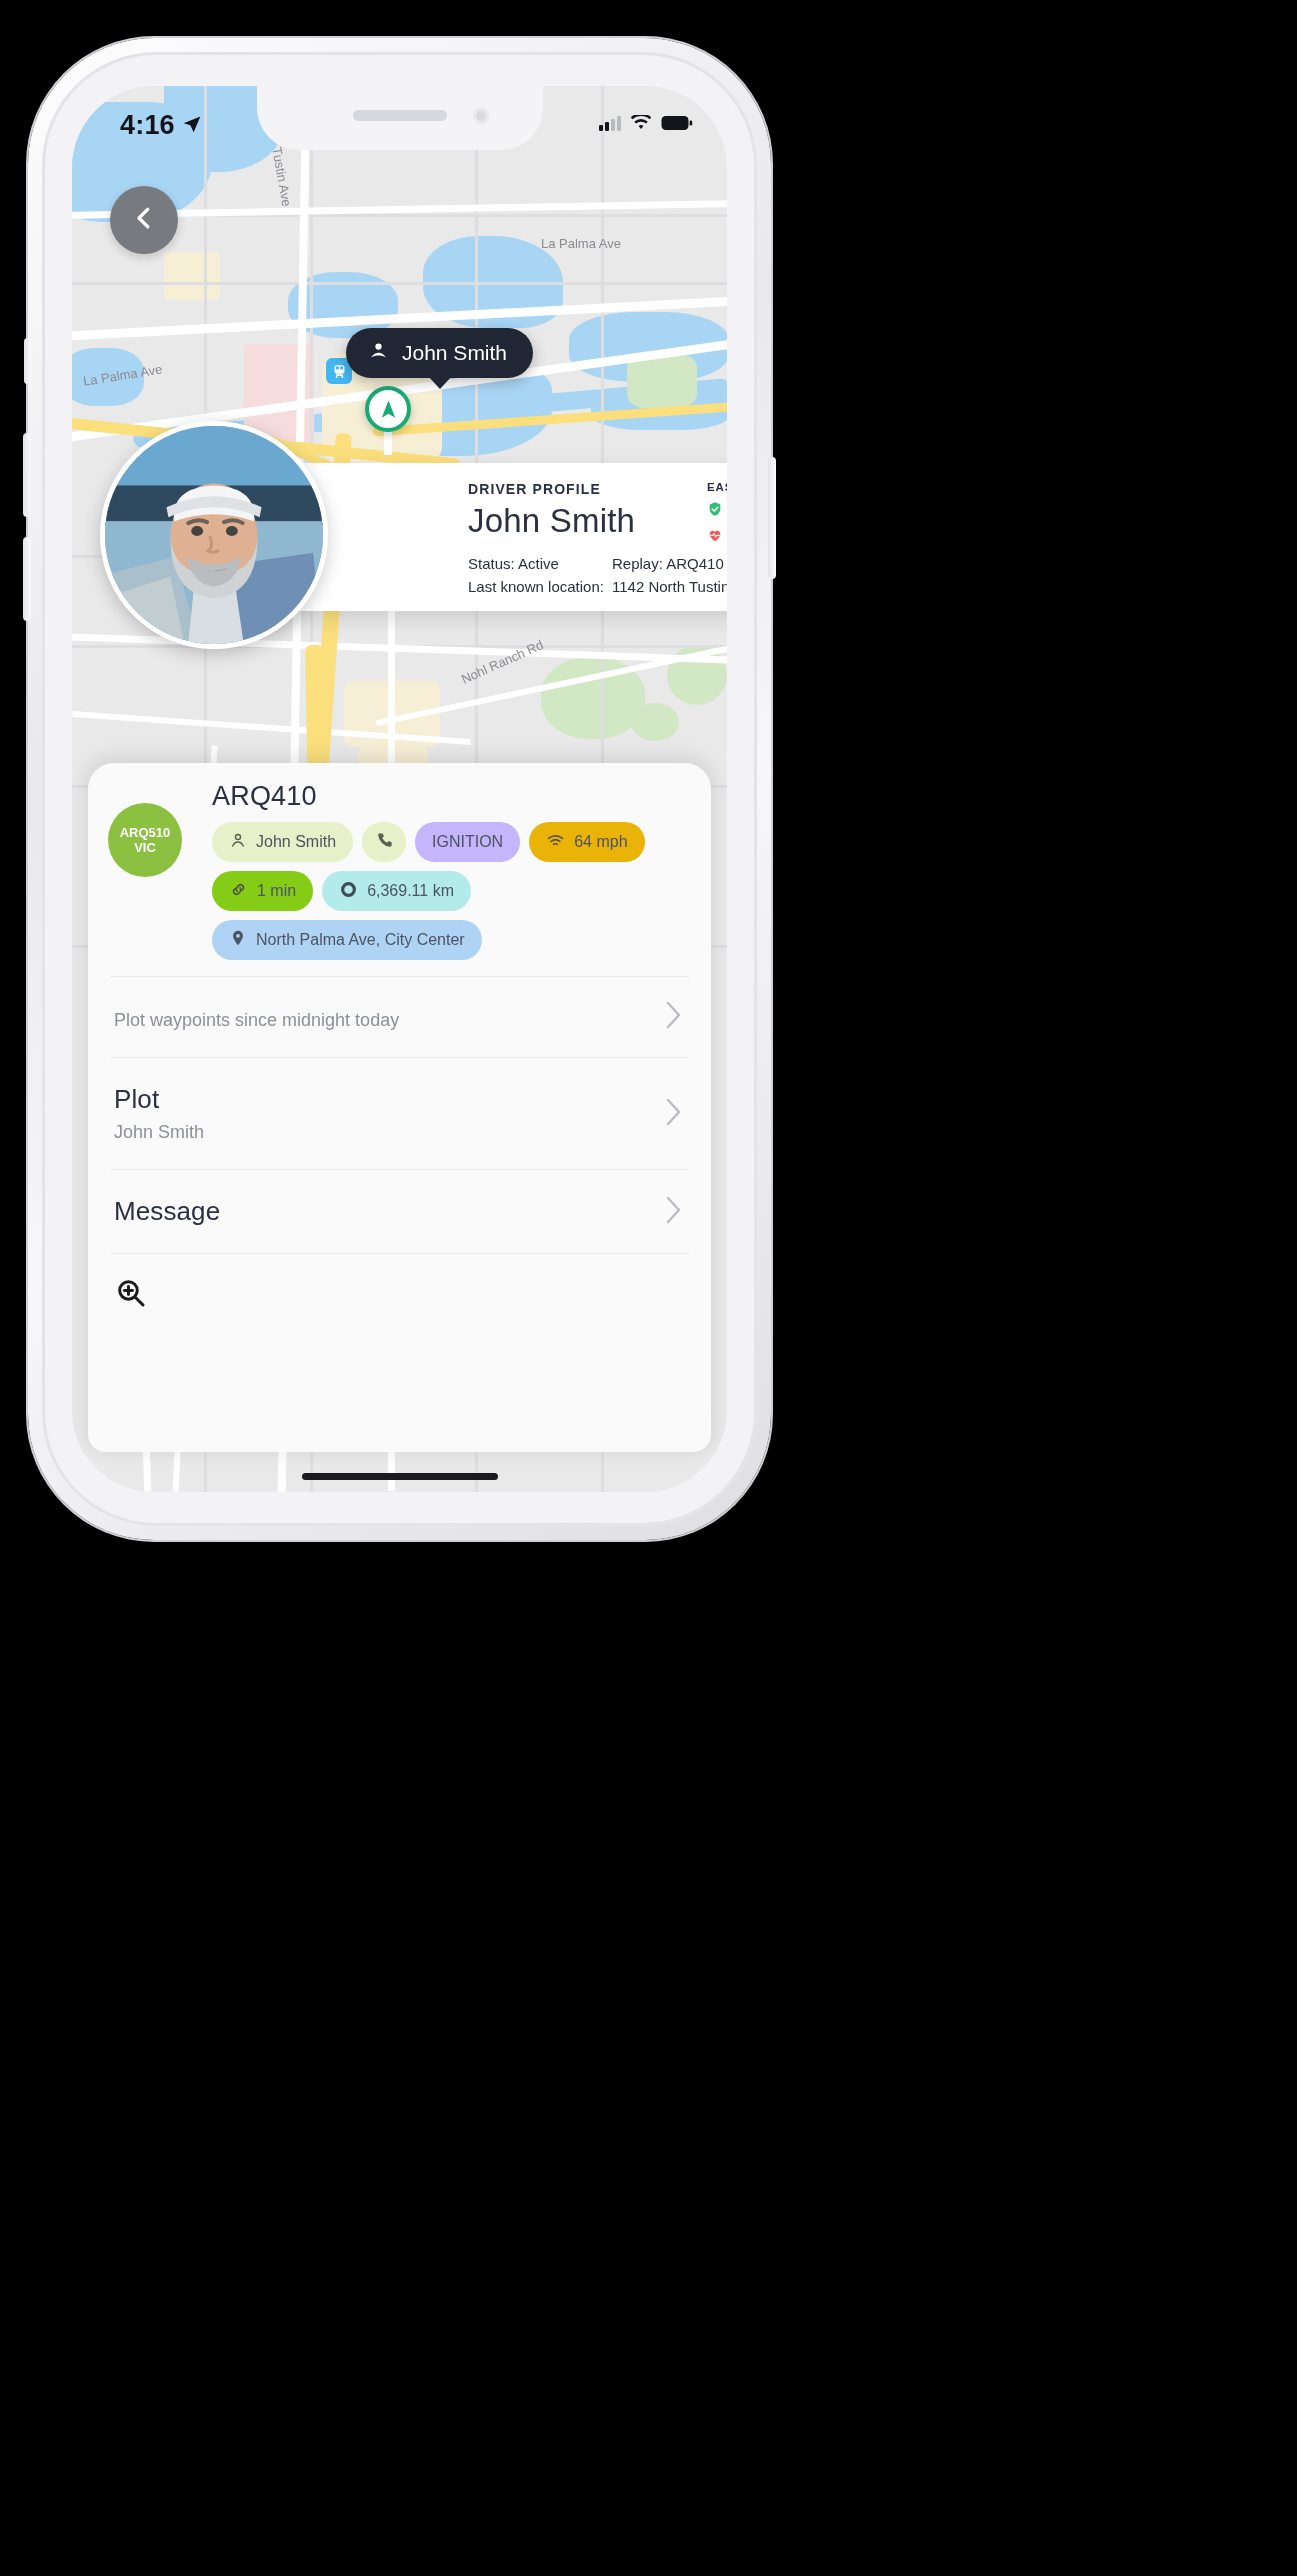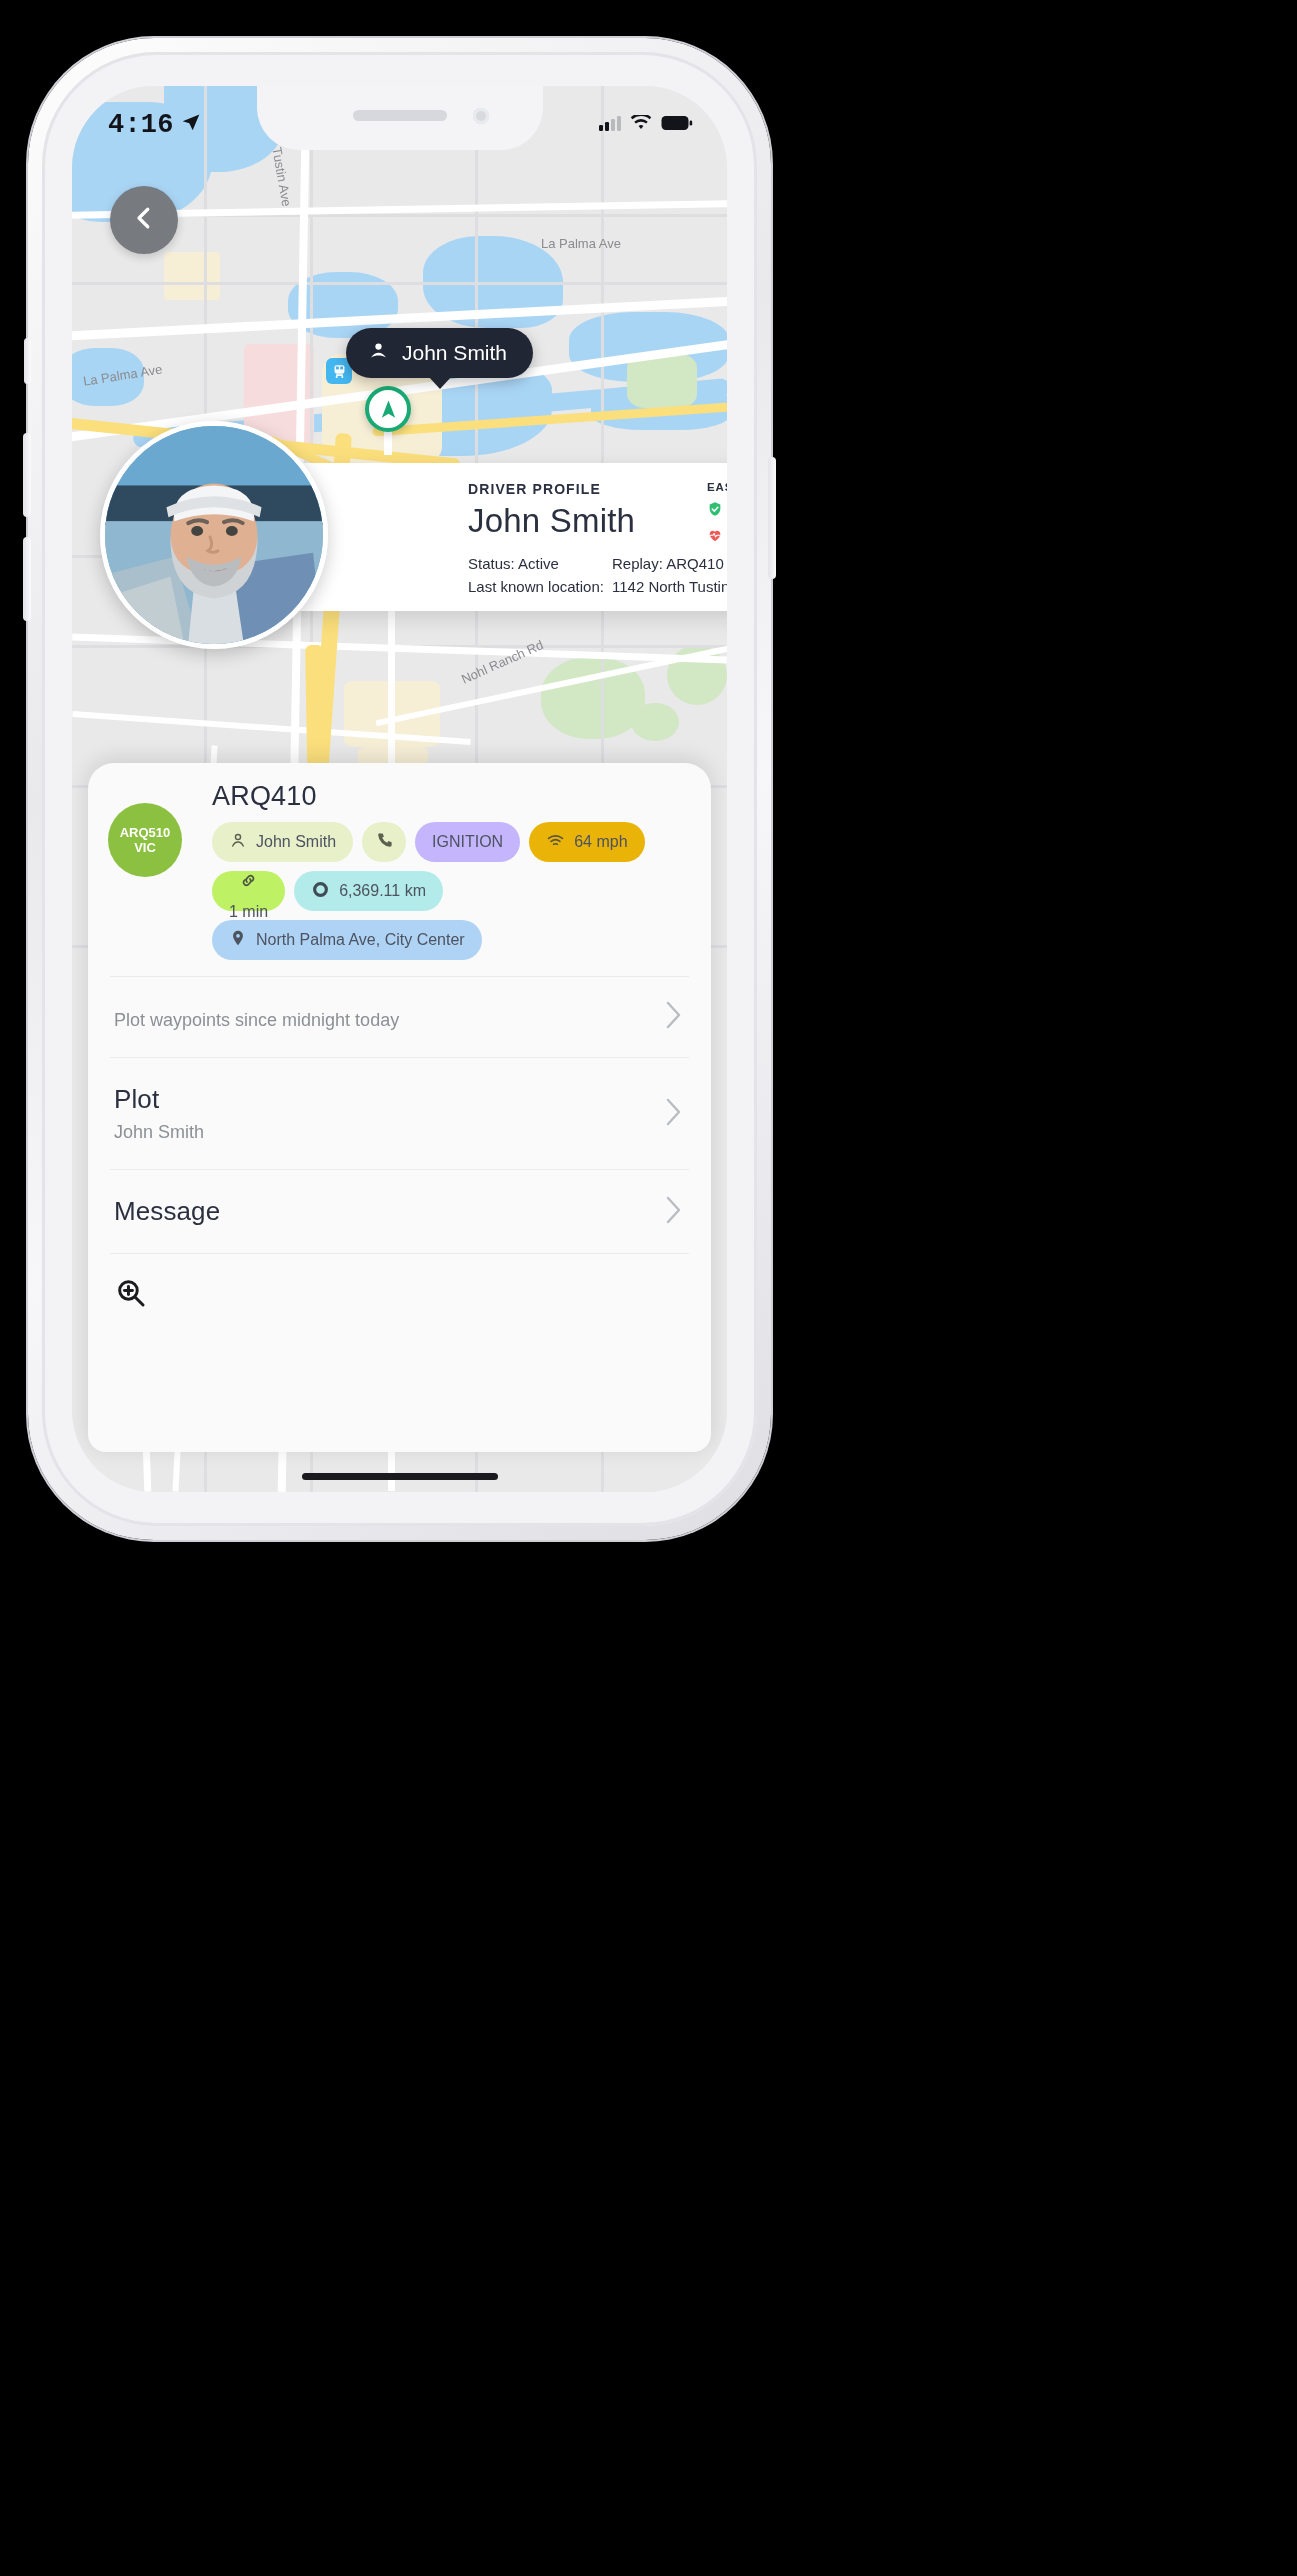--- a/index.html
+++ b/index.html
@@ -41,23 +41,23 @@
   .green{ background:#d2e7c4; }
   .sand{ background:#f6eed5; }
   .pink{ background:#f6dcdc; }
   .road-w{ background:#ffffff; }
   .road-y{ background:#fbdf7c; }
   .road-g{ background:#dedee0; }
   .maplbl{ position:absolute; color:#8b8b90; font-size:13px; white-space:nowrap;
     font-family:"Liberation Sans", sans-serif; }
 
   
-  .statusbar{ position:absolute; top:0; left:0; right:0; height:64px; z-index:65;
+  .statusbar{ position:absolute; top:0; left:12px; right:0; height:64px; z-index:65;
     display:flex; align-items:center; justify-content:space-between;
-    padding:14px 34px 0 36px; pointer-events:none;font-family:Liberation Mono, monospace;}
+    padding:14px 34px 0 36px; pointer-events:none;}
   .sb-time{ font-size:27px; font-weight:600; color:#13131a; letter-spacing:0.2px;
     display:flex; align-items:center; gap:7px;}
   .sb-right{ display:flex; align-items:center; gap:9px; }
 
   
   .backbtn{ position:absolute; left:38px; top:100px; width:68px; height:68px;
     border-radius:50%; background:#777b80; display:flex; align-items:center;
     justify-content:center; z-index:40; box-shadow:0 3px 10px rgba(0,0,0,.18);}
 
   
@@ -106,21 +106,21 @@
     flex-direction:column; align-items:center; justify-content:center;
     font-size:13px; line-height:1.18; font-weight:600;}
   .sheet-title{ margin-left:98px; font-size:27px; color:#2b3040; letter-spacing:0.2px;}
   .chips{ margin-left:98px; margin-top:10px; display:flex; flex-wrap:wrap; gap:9px; }
   .chip{ height:40px; border-radius:20px; display:inline-flex; align-items:center;
     gap:9px; padding:0 17px; font-size:16px; color:#4d5360; white-space:nowrap;}
   .chip-green{ background:#e7f0c8; }
   .chip-phone{ background:#e7f0c8; width:44px; padding:0; justify-content:center;}
   .chip-orange{ background:#c4b5fd; }
   .chip-yellow{ background:#eab308; }
-  .chip-mint{ background:#bef264;flex-direction:column; }
+  .chip-mint{ background:#84cc16; }
   .chip-cyan{ background:#b3ebea; }
   .chip-blue{ background:#aed3f4; }
 
   .divider{ height:1px; background:#ebebeb; margin:0 22px; }
 
   .listrow{ position:relative; padding:26px 60px 26px 26px; }
   .lr-title{ font-size:26px; color:#2b3040; letter-spacing:0.1px; }
   .lr-sub{ font-size:18px; color:#8c9096; margin-top:7px; }
   .chev{ position:absolute; right:26px; top:50%; transform:translateY(-50%); }
   .sheet-foot{ padding:22px 26px; }

